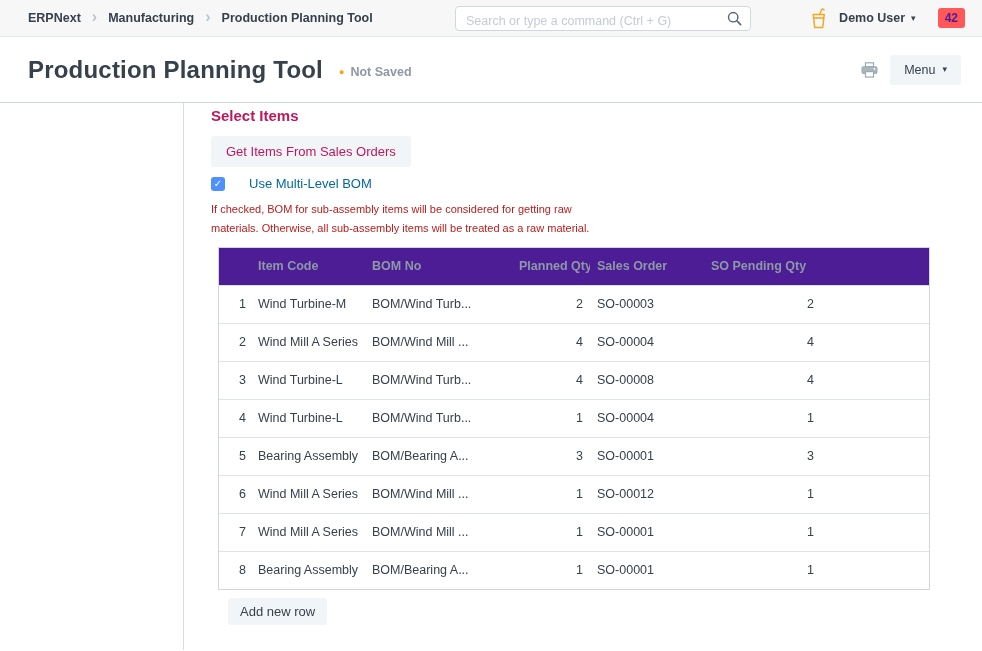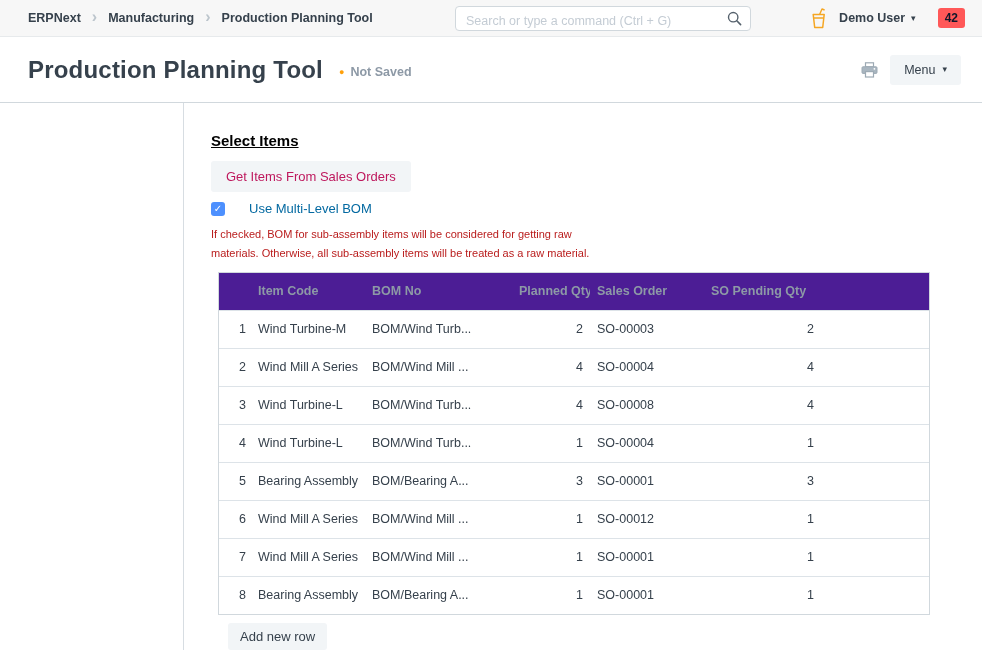--- a/index.html
+++ b/index.html
@@ -20,21 +20,21 @@
                   background:#fff; padding:4px 32px 0 10px; font-size:12.5px;
                   color:#36414c; font-family:inherit; outline:none; }
   .search-input::placeholder { color:#c4ccd4; }
   .search-icon { position:absolute; right:9px; top:5px; cursor:pointer; }
   .navbar-right { position:absolute; right:17px; top:0; height:100%;
                   display:flex; align-items:center; }
   .juice-icon { margin-right:12px; display:flex; }
   .user-dropdown { display:flex; align-items:center; cursor:pointer; }
   .user-name { font-size:12.5px; font-weight:bold; color:#36414c; }
   .caret { font-size:9px; color:#36414c; margin-left:6px; line-height:1; }
-  .notif-badge { margin-left:22px; background:#ff5858; color:#0f172a; font-size:12px;
+  .notif-badge { margin-left:22px; background:#ff5858; color:#4c1d95; font-size:12px;
                  font-weight:bold; padding:3px 7px; border-radius:3px; cursor:pointer; }
 
   
   .page-head { height:66px; background:#fff; border-bottom:1px solid #d1d8dd;
                display:flex; align-items:center; padding:0 21px 0 28px; }
   .page-title { font-size:24px; font-weight:bold; color:#36414c; letter-spacing:.2px; }
   .status-indicator { display:flex; align-items:center; margin-left:16px; margin-top:5px; }
   .status-dot { color:#ffa00a; font-size:9px; margin-right:6px; line-height:1; }
   .status-label { font-size:12.5px; font-weight:bold; color:#8d99a6; }
   .head-actions { margin-left:auto; display:flex; align-items:center; }
@@ -42,21 +42,21 @@
   .menu-btn { background:#f2f5f7; border:none; border-radius:3px; padding:8px 14px;
               font-size:12.5px; color:#36414c; font-family:inherit; cursor:pointer;
               display:flex; align-items:center; }
   .menu-btn .caret { margin-left:7px; }
 
   
   .content { position:relative; height:547px; background:#fff; }
   .v-divider { position:absolute; left:183px; top:0; bottom:0; width:1px;
                background:#d7dde2; }
   .form-col { position:absolute; left:211px; top:0; width:719px; }
-  .section-heading { margin-top:29px; font-size:15px; font-weight:bold; color:#000000;text-decoration:underline; }
+  .section-heading { margin-top:4px; font-size:15px; font-weight:bold; color:#be185d; }
   .get-items-btn { margin-top:12px; background:#f2f5f7; border:none; border-radius:3px;
                    padding:8px 15px; font-size:13px; color:#be185d; font-family:inherit;
                    cursor:pointer; display:inline-block; }
   .checkbox-row { margin-top:9px; display:flex; align-items:center; }
   .checkbox { width:14px; height:14px; background:#4d90fe; border-radius:3px;
               color:#fff; font-size:10px; display:flex; align-items:center;
               justify-content:center; cursor:pointer; flex:0 0 auto; }
   .checkbox-label { margin-left:24px; font-size:13px; color:#0369a1; cursor:pointer; }
   .field-description { margin-top:9px; width:380px; font-size:11px; line-height:19px;
                        color:#b91c1c; }

